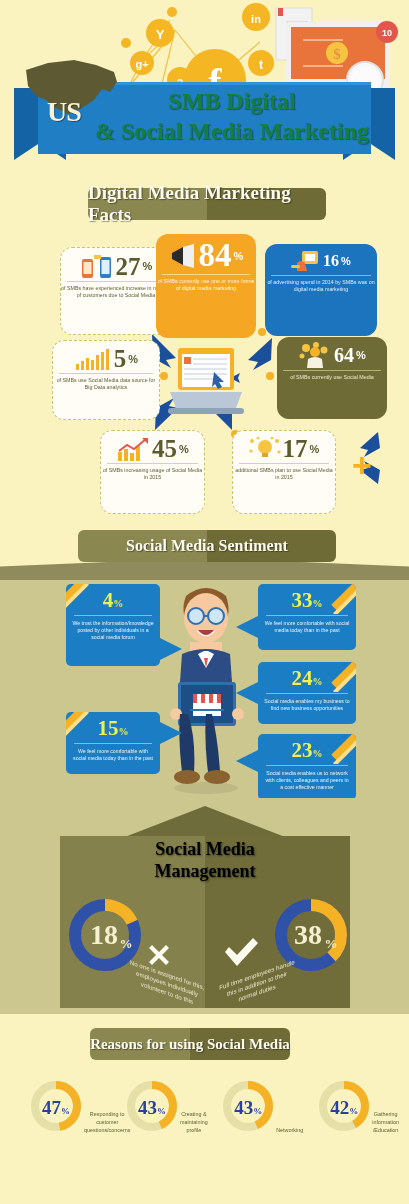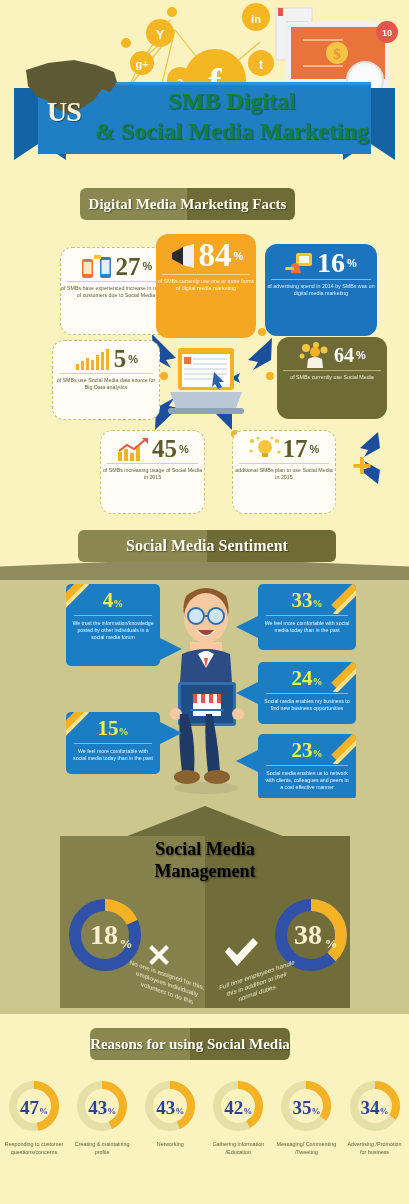--- a/index.html
+++ b/index.html
@@ -36,21 +36,21 @@
   .sect-bar {
     position: absolute; height: 32px; border-radius: 6px;
     background: linear-gradient(90deg,#8a8750 0%, #8a8750 50%, #6e6b36 50%, #6e6b36 100%);
     color: #fdfaf0; font-family: "Liberation Serif", serif; font-weight: bold;
     display: flex; align-items: center; justify-content: center;
     text-shadow: 1px 1px 1px rgba(0,0,0,.4);
   }
 
   
   .facts { position: absolute; top: 182px; left: 0; width: 409px; height: 340px; }
-  .bar-facts { top: 6px; left: 80px; width: 215px; font-size: 15px; }
+  .bar-facts { top: 6px; left: 88px; width: 238px; font-size: 19px; }
 
   .card { position: absolute; }
   .card .pct { font-family: "Liberation Serif", serif; font-weight: bold; line-height: 1; }
   .card .desc { font-size: 5.3px; line-height: 7.3px; text-align: center; }
   .card .rule { height:1px; margin: 2px 6px 3px 6px; }
 
   .card-dashed {
     background: #fffdf5; border: 1.4px dashed #c8c36e; border-radius: 12px;
   }
   .card-dashed .pct { color: #5c5a2e; }
@@ -73,21 +73,21 @@
   .card-olive .rule { background: #b6b26d; }
 
   .row-top { display: flex; align-items: center; justify-content: center; gap: 2px; padding-top: 5px; }
   .sym { font-size: 11px; font-weight: bold; }
 
   .c27 { left: 60px; top: 65px; width: 112px; height: 88px; }
   .c27 .pct { font-size: 25px; }
   .c84 { left: 156px; top: 52px; width: 100px; height: 104px; }
   .c84 .pct { font-size: 33px; }
   .c16 { left: 265px; top: 62px; width: 112px; height: 92px; }
-  .c16 .pct { font-size: 28px; }
+  .c16 .pct { font-size: 16px; }
   .c5  { left: 52px; top: 158px; width: 108px; height: 80px; }
   .c5 .pct { font-size: 25px; }
   .c64 { left: 277px; top: 155px; width: 110px; height: 82px; }
   .c64 .pct { font-size: 20px; }
   .c45 { left: 100px; top: 248px; width: 105px; height: 84px; }
   .c45 .pct { font-size: 25px; }
   .c17 { left: 232px; top: 248px; width: 104px; height: 84px; }
   .c17 .pct { font-size: 25px; }
 
   .laptop { position: absolute; left: 168px; top: 164px; width: 76px; height: 72px; }
@@ -142,21 +142,21 @@
   .chk-mark { position:absolute; left: 222px; top: 138px; width: 38px; height: 34px; }
   .mg-txt-l { position: absolute; left: 128px; top: 172px; width: 78px; color:#e9e6c8; font-size:6.2px;
      line-height: 9px; text-align:center; transform: skewY(19deg); }
   .mg-txt-r { position: absolute; left: 218px; top: 172px; width: 78px; color:#e9e6c8; font-size:6.2px;
      line-height: 9px; text-align:center; transform: skewY(-19deg); }
 
   
   .reasons { position: absolute; top: 1014px; left: 0; width: 409px; height: 190px; background:#faf3c0; }
   .bar-reasons { top: 14px; left: 90px; width: 200px; font-size: 15px; }
   .rrow { position: absolute; top: 64px; left: 0; width: 409px; display: flex; }
-  .ritem { width: 68.1px; display: flex; flex-direction: column; align-items: center; }
+  .ritem { width: 68.1px; display: flex; align-items: flex-end; margin-left: 28px; }
   .rnum { position: absolute; width: 100%; text-align: center; top: 20px;
      font-family:"Liberation Serif", serif; font-weight: bold; color: #29409c; font-size: 19px; line-height: 1; }
   .rnum small { font-size: 9px; }
   .rlabel { margin-top: 6px; font-size: 5.4px; line-height: 8px; color: #5f5d33; text-align: center; width: 62px; }
   .donutwrap { position: relative; width: 56px; height: 56px; }
 </style>
 </head>
 <body>
 
 <div class="page">

